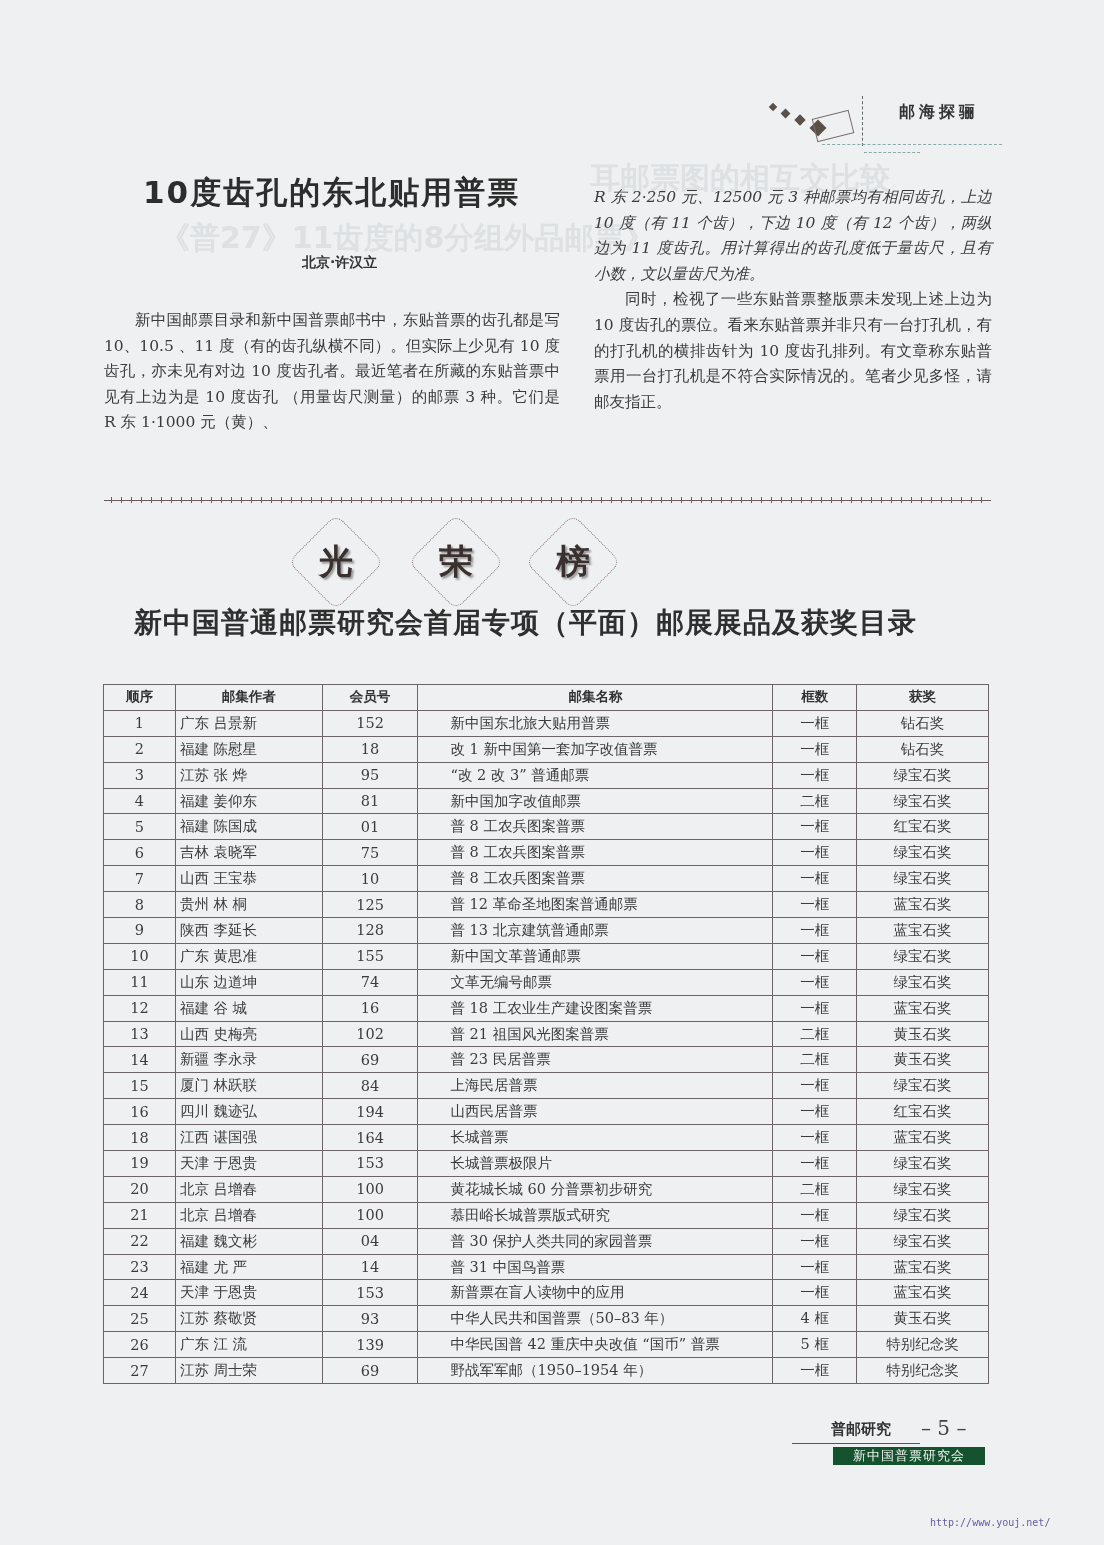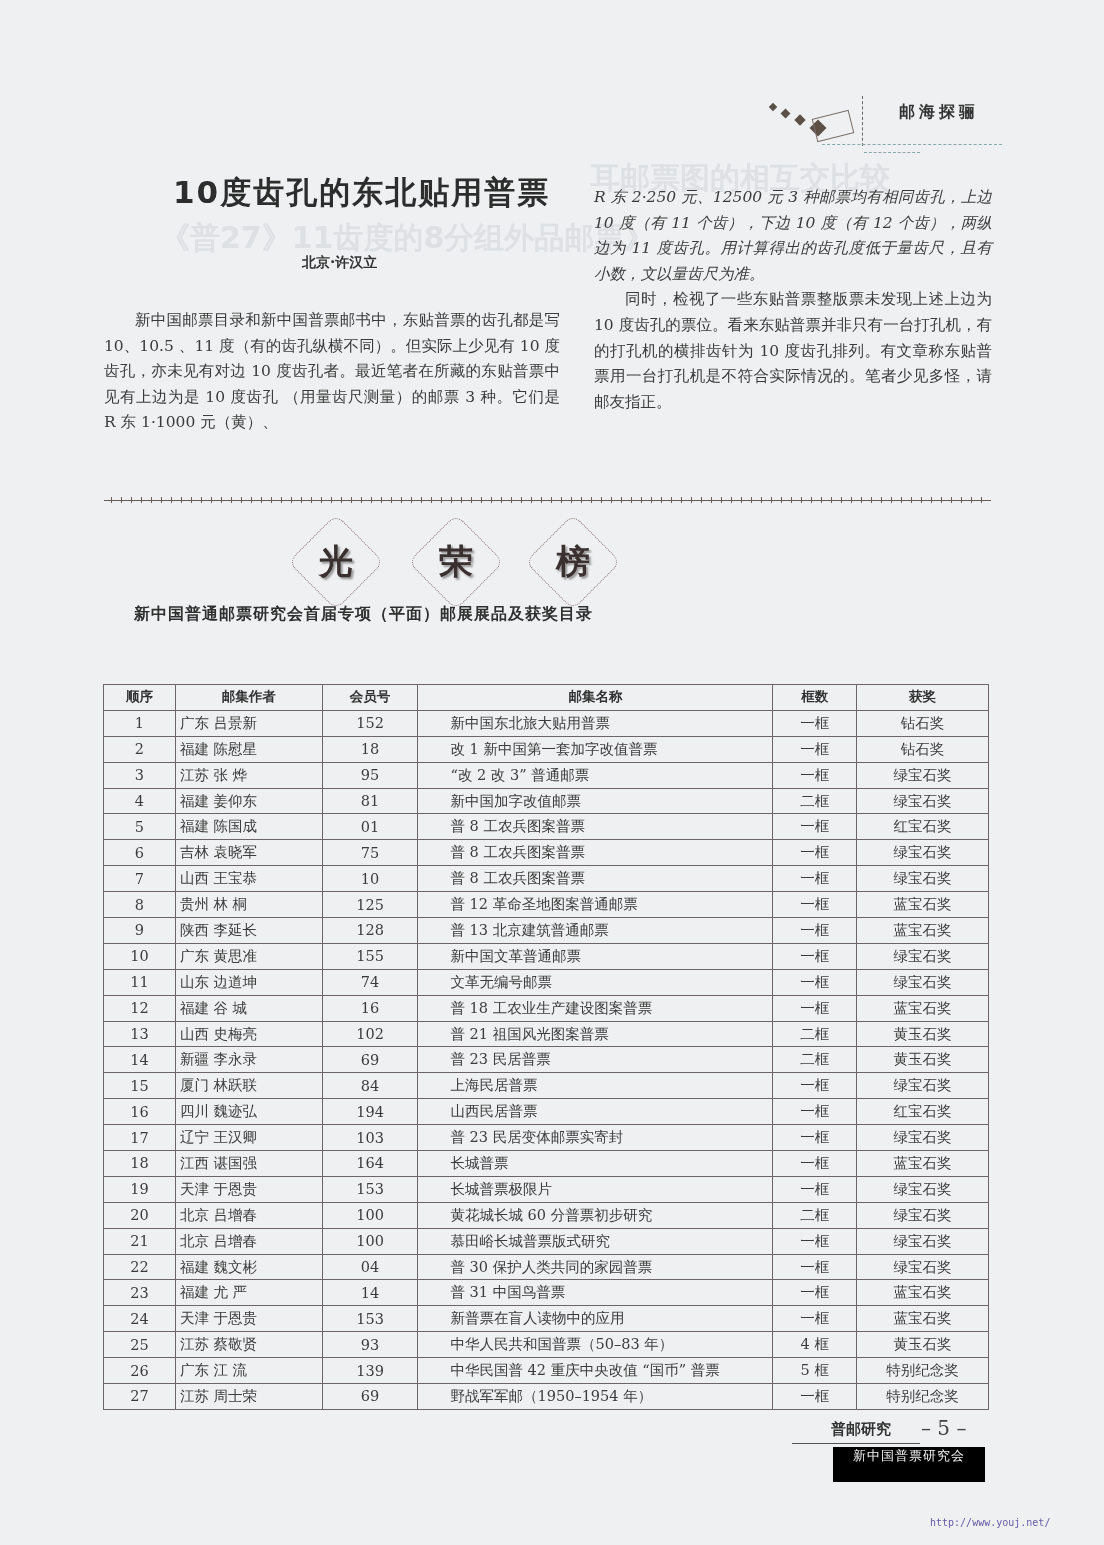--- a/index.html
+++ b/index.html
@@ -23,21 +23,21 @@
   .section-marker .vline { position: absolute; left: 110px; top: 0; width: 0; height: 50px; border-left: 1px dashed #666; }
   .section-marker .hline1 { position: absolute; left: 70px; top: 48px; width: 180px; border-top: 1px dashed #8aa; }
   .section-marker .hline2 { position: absolute; left: 112px; top: 56px; width: 56px; border-top: 1px dashed #8aa; }
   .section-label {
     position: absolute; left: 147px; top: 6px; font-size: 16px; font-weight: bold;
     letter-spacing: 4px; color: #333; font-family: "DejaVu Sans", sans-serif;
   }
 
   .article-title {
     position: absolute; left: 143px; top: 172px; font-size: 31px; font-weight: bold;
-    font-family: "DejaVu Sans", sans-serif; color: #2d2d2d; letter-spacing: 2px; margin-left: 30px;
+    font-family: "DejaVu Sans", sans-serif; color: #2d2d2d; letter-spacing: 2px;
   }
   .article-byline {
     position: absolute; left: 302px; top: 254px; font-size: 14px; font-weight: bold;
     font-family: "DejaVu Sans", sans-serif; color: #333;
   }
   .col-text {
     position: absolute; font-size: 15.5px; line-height: 25.6px; color: #3b3b3b;
     text-align: justify;
   }
   .col-text p { text-indent: 2em; }
@@ -63,21 +63,21 @@
   .honor-char .frame {
     position: absolute; inset: 4px; border: 1.5px dotted #8a7070; transform: rotate(45deg);
     border-radius: 10px;
   }
   .honor-char span {
     position: relative; font-size: 34px; font-weight: bold; color: #3a3030;
     font-family: "DejaVu Sans", sans-serif; text-shadow: 2px 2px 2px #999;
   }
 
   .list-heading {
-    position: absolute; left: 134px; top: 604px; font-size: 16px; font-weight: bold;
+    position: absolute; left: 134px; top: 604px; font-size: 28px; font-weight: bold;
     font-family: "DejaVu Sans", sans-serif; color: #2f2f2f; letter-spacing: 1px;
   }
 
   table.awards {
     position: absolute; left: 103px; top: 676px; width: 886px;
     border-collapse: collapse; font-size: 14.5px; color: #3c3c3c; margin-top: 8px;
   }
   table.awards th, table.awards td {
     border: 1px solid #6c6466; height: 25.9px; padding: 0 4px; white-space: nowrap;
     font-weight: normal;
@@ -87,21 +87,21 @@
   table.awards td.l { text-align: left; padding-left: 32px; }
   table.awards td.author { text-align: left; }
 
   .footer-journal {
     position: absolute; left: 831px; top: 1420px; font-size: 15px; font-weight: bold;
     font-family: "DejaVu Sans", sans-serif; color: #333;
   }
   .footer-page { position: absolute; left: 921px; top: 1416px; font-size: 20px; color: #444; }
   .footer-rule { position: absolute; left: 792px; top: 1443px; width: 128px; border-top: 1px solid #555; }
   .footer-org {
-    position: absolute; left: 833px; top: 1447px; width: 152px; height: 35px; background: #000000;
+    position: absolute; left: 833px; top: 1447px; width: 152px; height: 18px; background: #14532d;
     color: #f2f2f2; font-size: 13px; text-align: center; line-height: 18px;
     font-family: "DejaVu Sans", sans-serif; letter-spacing: 1px;
   }
   .footer-url {
     position: absolute; left: 930px; top: 1517px; font-size: 10px; color: #6a5aa8;
     font-family: "DejaVu Sans Mono", monospace;
   }
 </style>
 </head>
 <body>
@@ -293,28 +293,20 @@
       </tr>
       <tr>
         <td class="c">16</td>
         <td class="author">四川  魏迹弘</td>
         <td class="c">194</td>
         <td class="l">山西民居普票</td>
         <td class="c">一框</td>
         <td class="c">红宝石奖</td>
       </tr>
       <tr>
-        <td class="c">17</td>
-        <td class="author">辽宁  王汉卿</td>
-        <td class="c">103</td>
-        <td class="l">普 23 民居变体邮票实寄封</td>
-        <td class="c">一框</td>
-        <td class="c">绿宝石奖</td>
-      </tr>
-      <tr>
         <td class="c">18</td>
         <td class="author">江西  谌国强</td>
         <td class="c">164</td>
         <td class="l">长城普票</td>
         <td class="c">一框</td>
         <td class="c">蓝宝石奖</td>
       </tr>
       <tr>
         <td class="c">19</td>
         <td class="author">天津  于恩贵</td>

